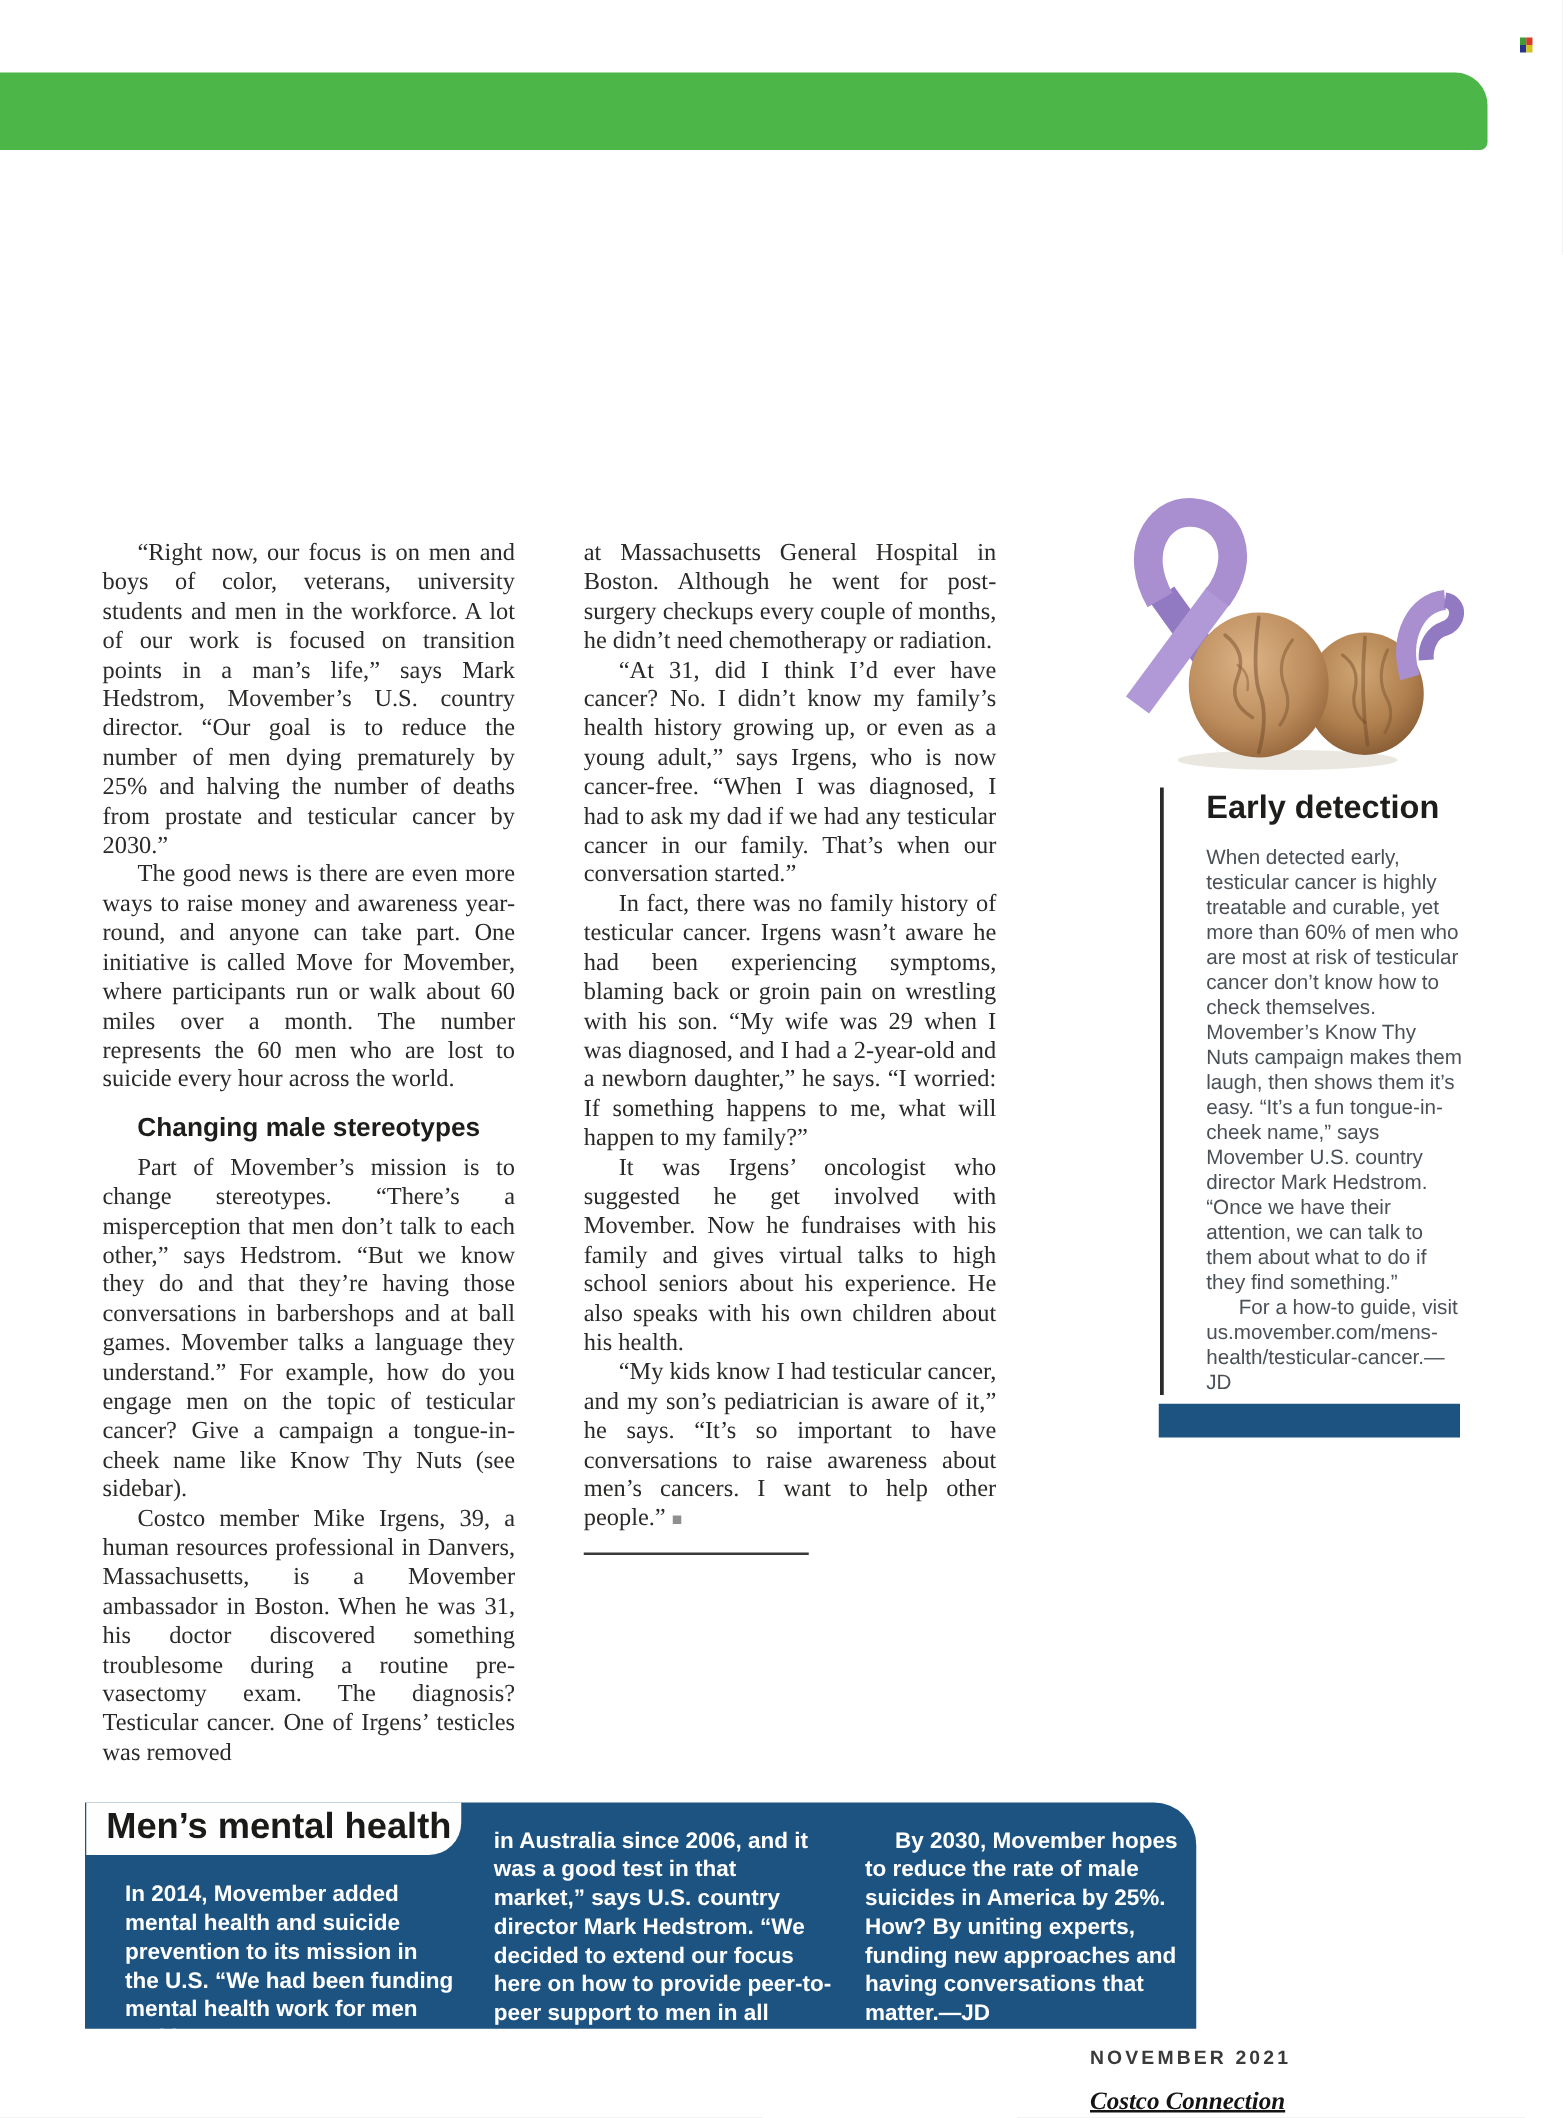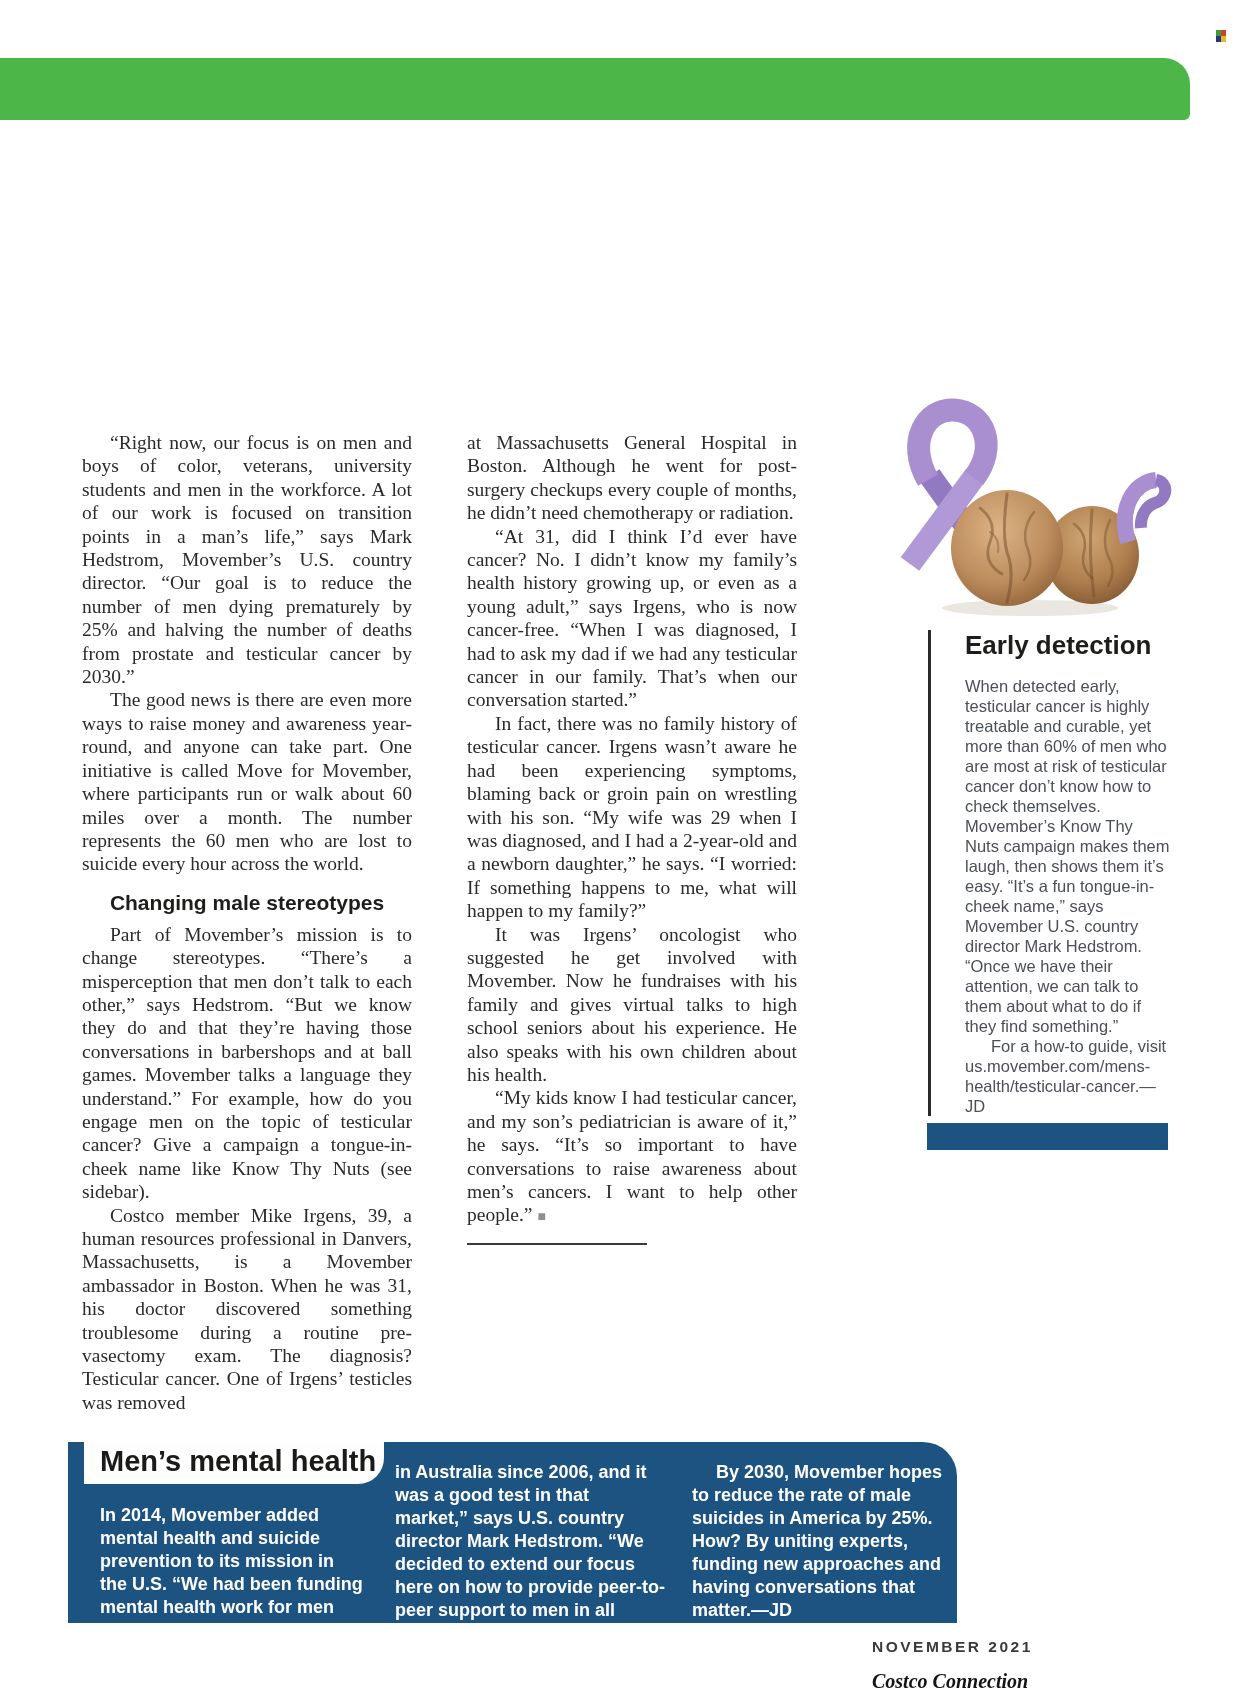--- a/index.html
+++ b/index.html
@@ -59,21 +59,21 @@
   .sidebar-bar{
     position:absolute;left:927px;top:1123px;width:241px;height:27px;background:#1d5381;
   }
 
   
   .mh-box{
     position:absolute;left:68px;top:1442px;width:889px;height:181px;
     background:#1d5381;border-radius:0 34px 0 0;
   }
   .mh-tab{
-    position:absolute;left:16px;top:0;width:300px;height:42px;
+    position:absolute;left:1px;top:0;width:300px;height:42px;
     background:#fefefe;border-radius:0 0 26px 0;
   }
   .mh-title{
     position:absolute;left:16px;top:2px;margin:0;
     font-size:29px;line-height:34px;font-weight:bold;color:#1a1a18;white-space:nowrap;
   }
   .mh-col{
     position:absolute;color:#ffffff;font-size:18px;line-height:23px;font-weight:bold;
     margin:0;text-align:left;
   }
@@ -83,21 +83,21 @@
 
   
   .footer{
     position:absolute;left:872px;top:1638px;display:flex;align-items:baseline;gap:14px;flex-direction:column;
   }
   .footer-issue{
     font-size:15.5px;font-weight:bold;letter-spacing:2.5px;color:#3a3a3a;
   }
   .footer-mag{
     font-family:"Liberation Serif","DejaVu Serif",serif;font-style:italic;font-weight:bold;
-    font-size:20px;color:#141414;
+    font-size:20px;color:#141414;text-decoration:underline;
   }
   .footer-page{font-size:13px;font-weight:bold;color:#232323;}
 </style>
 </head>
 <body>
 
 <div class="page">
 
   <div class="green-bar"></div>
   <div class="brand-mark">

